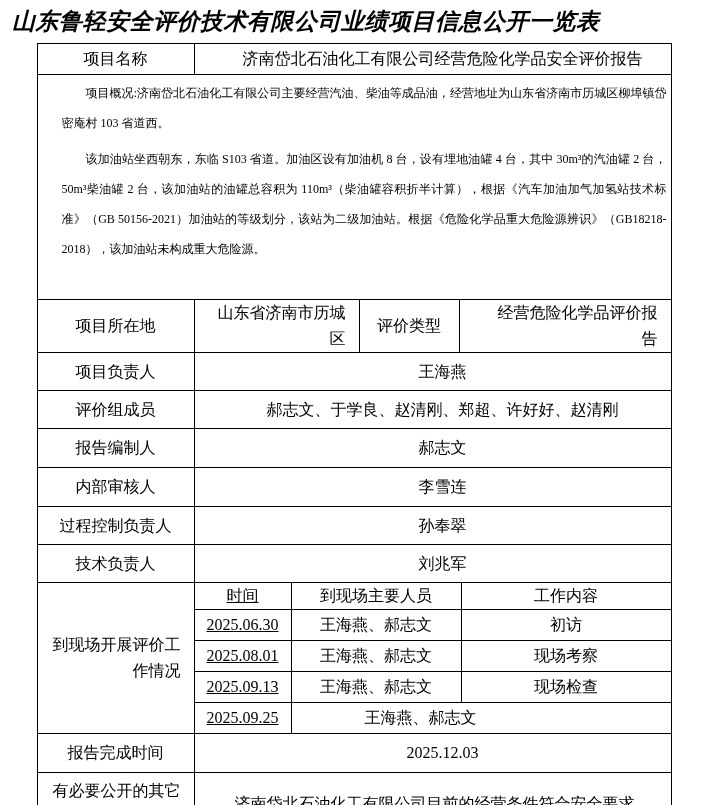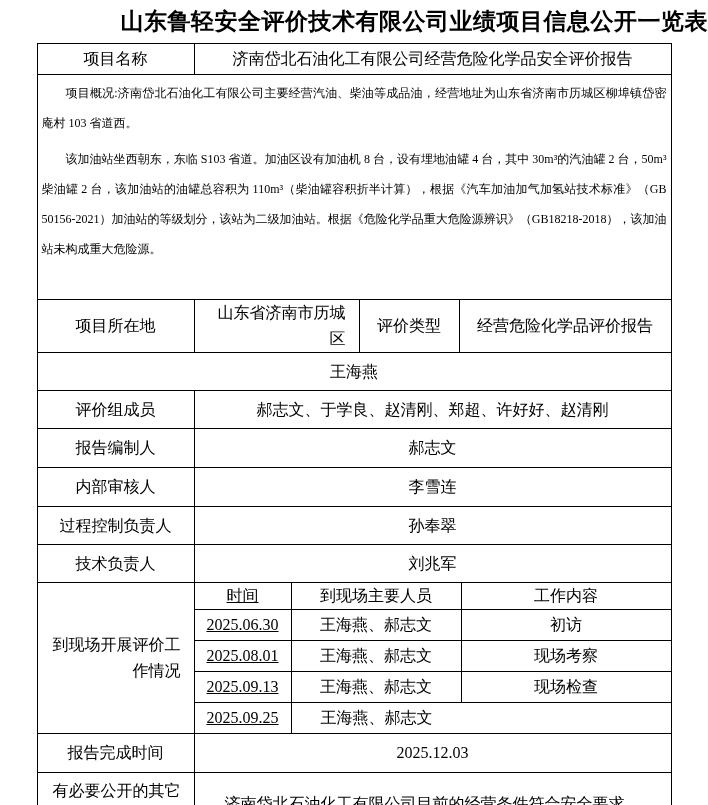--- a/index.html
+++ b/index.html
@@ -8,27 +8,28 @@
     background: #ffffff;
     color: #000000;
     font-family: "Liberation Serif", "DejaVu Serif", serif;
   }
   body {
     width: 708px;
     height: 805px;
     overflow: hidden;
   }
   .doc-title {
-    text-align: right;
+    text-align: left;
     font-weight: bold;
     font-size: 23px;
     line-height: 28px;
     margin: 7px 0 8px 12px;
     font-family: "Liberation Sans", "DejaVu Sans", sans-serif;
     letter-spacing: 0.5px;
+    font-style: italic;
   }
   .info-table {
     width: 635px;
     margin: 0 auto;
     border: 1px solid #000;
     box-sizing: border-box;
     font-size: 16px;
   }
   .row {
     display: flex;
@@ -41,21 +42,21 @@
     border-right: 1px solid #000;
     display: flex;
     align-items: center;
     justify-content: center;
     text-align: right;
     padding: 0 13px;
     line-height: 26px;
   }
   .cell:last-child { border-right: none; }
   .label-col { flex: 0 0 157px; }
-  .grow { flex: 1 1 auto; }
+  .grow { flex: 1 1 auto; margin-left: 20px; }
   .h30 { min-height: 30px; }
   .h37 { min-height: 37px; }
   .h38 { min-height: 38px; }
   .h61 { min-height: 61px; }
 
   
   .overview-cell {
     display: block;
     height: 224px;
     box-sizing: border-box;
@@ -75,21 +76,21 @@
 
   
   .visits-wrap { flex: 1 1 auto; display: flex; flex-direction: column; }
   .visit-row {
     display: flex;
     border-bottom: 1px solid #000;
     align-items: stretch;
     height: 30px;
   }
   .visit-row.header { height: 26px; }
-  .visit-row:last-child { border-bottom: none; }
+  .visit-row:last-child { border-bottom: none; gap: 44px; }
   .vcell {
     box-sizing: border-box;
     border-right: 1px solid #000;
     display: flex;
     align-items: center;
     justify-content: center;
     text-align: center;
   }
   .vcell:last-child { border-right: none; }
   .vcol-time { flex: 0 0 97px; text-decoration: underline; }
@@ -116,20 +117,21 @@
   </div>
 
   <div class="row">
     <div class="cell label-col h37">项目所在地</div>
     <div class="cell loc-value h37">山东省济南市历城区</div>
     <div class="cell eval-label h37">评价类型</div>
     <div class="cell grow h37">经营危险化学品评价报告</div>
   </div>
 
   <div class="row">
+    <div class="cell label-col h37">项目负责人</div>
     <div class="cell grow h37">王海燕</div>
   </div>
 
   <div class="row">
     <div class="cell label-col h37">评价组成员</div>
     <div class="cell grow h37">郝志文、于学良、赵清刚、郑超、许好好、赵清刚</div>
   </div>
 
   <div class="row">
     <div class="cell label-col h38">报告编制人</div>

